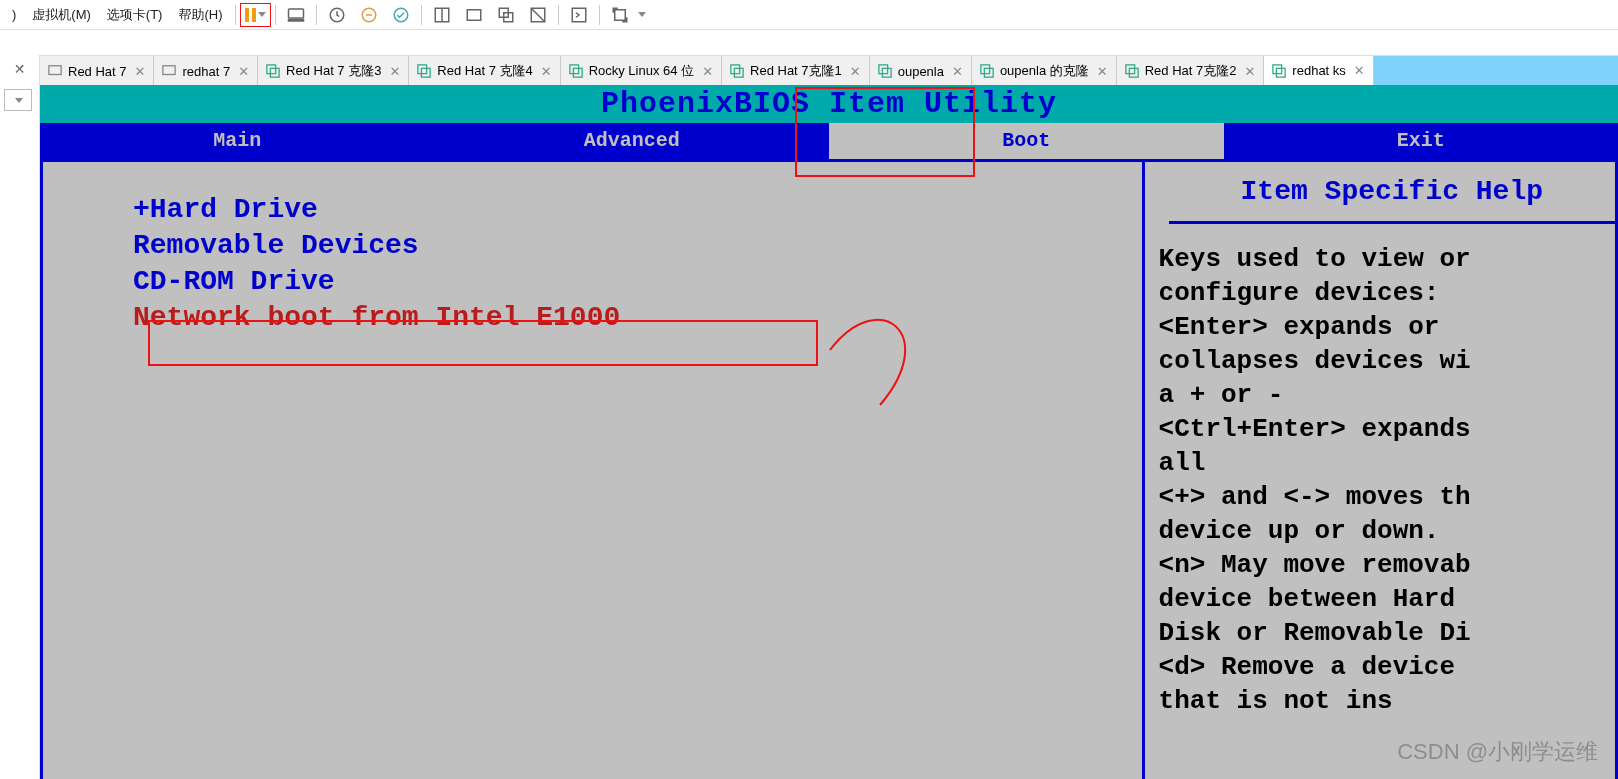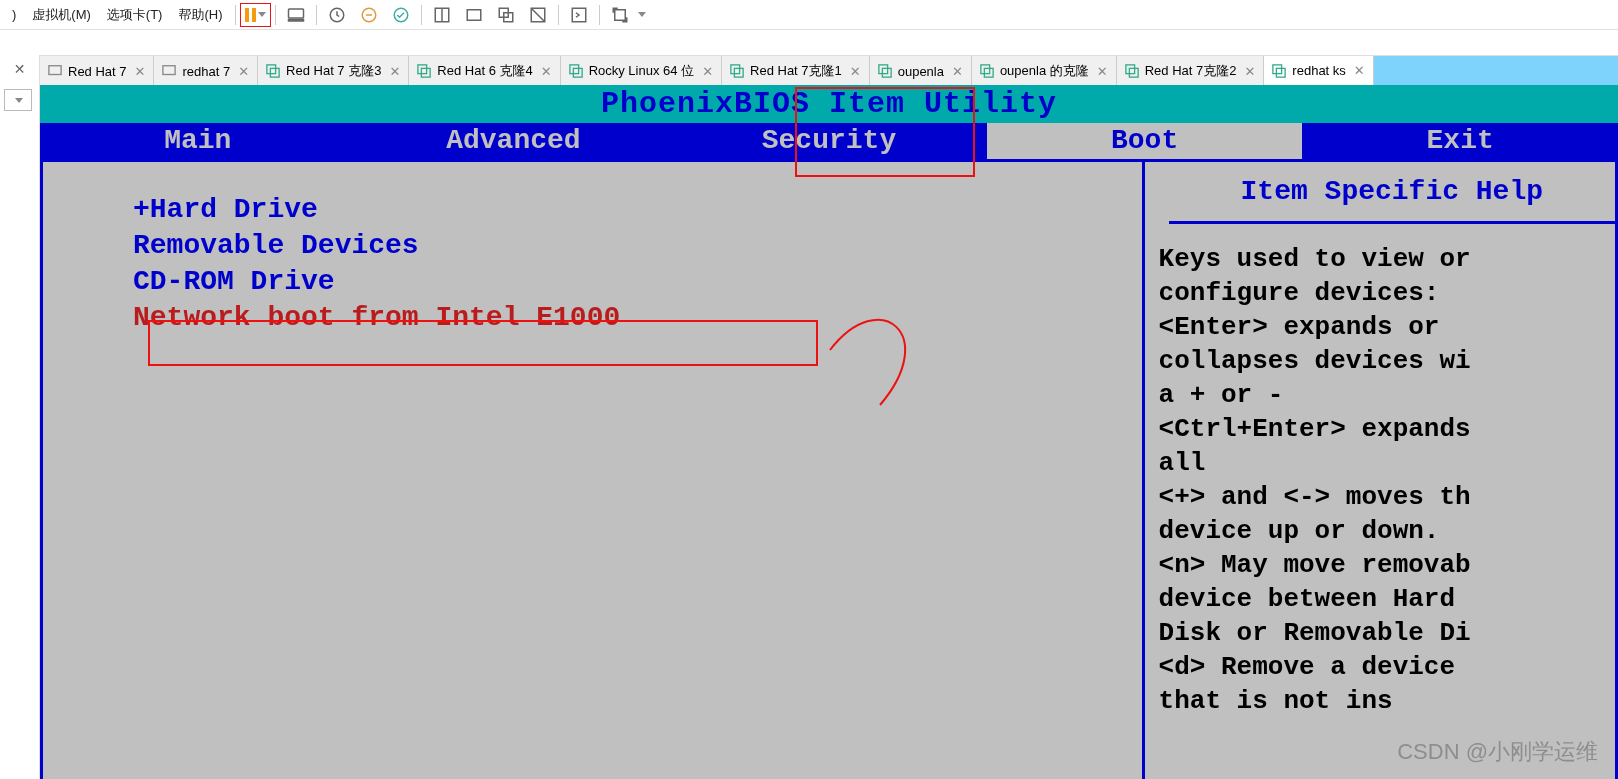--- a/index.html
+++ b/index.html
@@ -114,21 +114,21 @@
   }
   .bios-menu {
     background:#0000cc;
     display:flex;
     height:36px;
   }
   .bios-menu .bm-item {
     flex:1;
     text-align:center;
     color:#c0c0c0;
-    font-size:28px;
+    font-size:20px;
     font-weight:bold;
     line-height:36px;
   }
   .bios-menu .bm-item.selected {
     background:#c0c0c0;
     color:#0000cc;
   }
   .bios-body {
     display:flex;
     height:calc(100% - 70px);
@@ -304,21 +304,21 @@
           <rect x="5" y="5" width="10" height="10" fill="none" stroke="#3a8" stroke-width="1.5"></rect>
         </svg></span>
       <span>Red Hat 7 克隆3</span>
       <span class="tab-close">✕</span>
     </div>
     <div class="tab">
       <span class="tab-icon"><svg viewBox="0 0 16 16">
           <rect x="1" y="1" width="10" height="10" fill="none" stroke="#3a8" stroke-width="1.5"></rect>
           <rect x="5" y="5" width="10" height="10" fill="none" stroke="#3a8" stroke-width="1.5"></rect>
         </svg></span>
-      <span>Red Hat 6 克隆4</span>
+      <span>Red Hat 7 克隆4</span>
       <span class="tab-close">✕</span>
     </div>
     <div class="tab">
       <span class="tab-icon"><svg viewBox="0 0 16 16">
           <rect x="1" y="1" width="10" height="10" fill="none" stroke="#3a8" stroke-width="1.5"></rect>
           <rect x="5" y="5" width="10" height="10" fill="none" stroke="#3a8" stroke-width="1.5"></rect>
         </svg></span>
       <span>Rocky Linux 64 位</span>
       <span class="tab-close">✕</span>
     </div>
@@ -363,21 +363,20 @@
       <span class="tab-close">✕</span>
     </div>
   </div>
 
 <div class="vm-viewport">
   <div class="bios">
     <div class="bios-title">PhoenixBIOS Item Utility</div>
     <div class="bios-menu" id="biosmenu">
         <div class="bm-item">Main</div>
         <div class="bm-item">Advanced</div>
-        <div class="bm-item">Security</div>
         <div class="bm-item selected">Boot</div>
         <div class="bm-item">Exit</div>
       </div>
     <div class="bios-body">
       <div class="bios-left">
         <div class="boot-list" id="bootlist">
             <div class="boot-item">+Hard Drive</div>
             <div class="boot-item"> Removable Devices</div>
             <div class="boot-item"> CD-ROM Drive</div>
             <div class="boot-item selected"> Network boot from Intel E1000</div>

